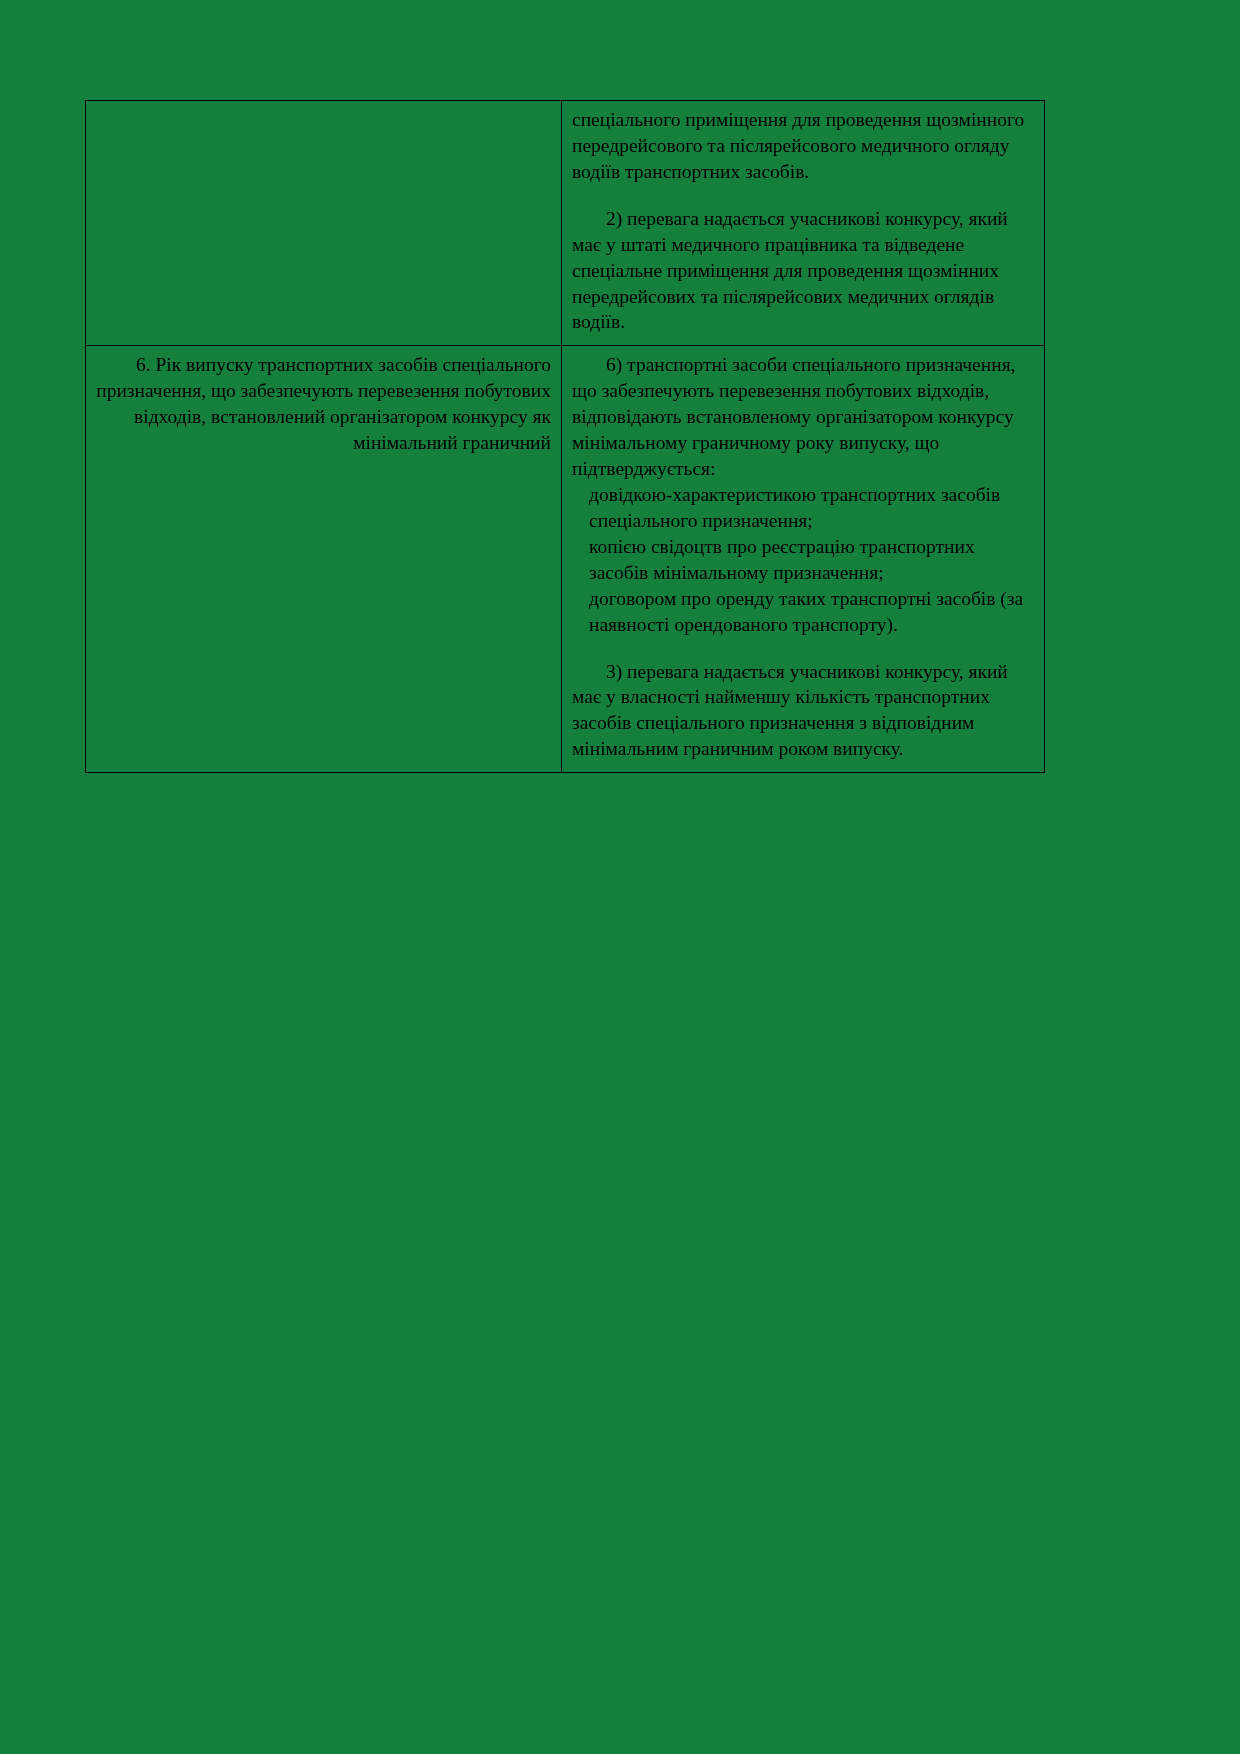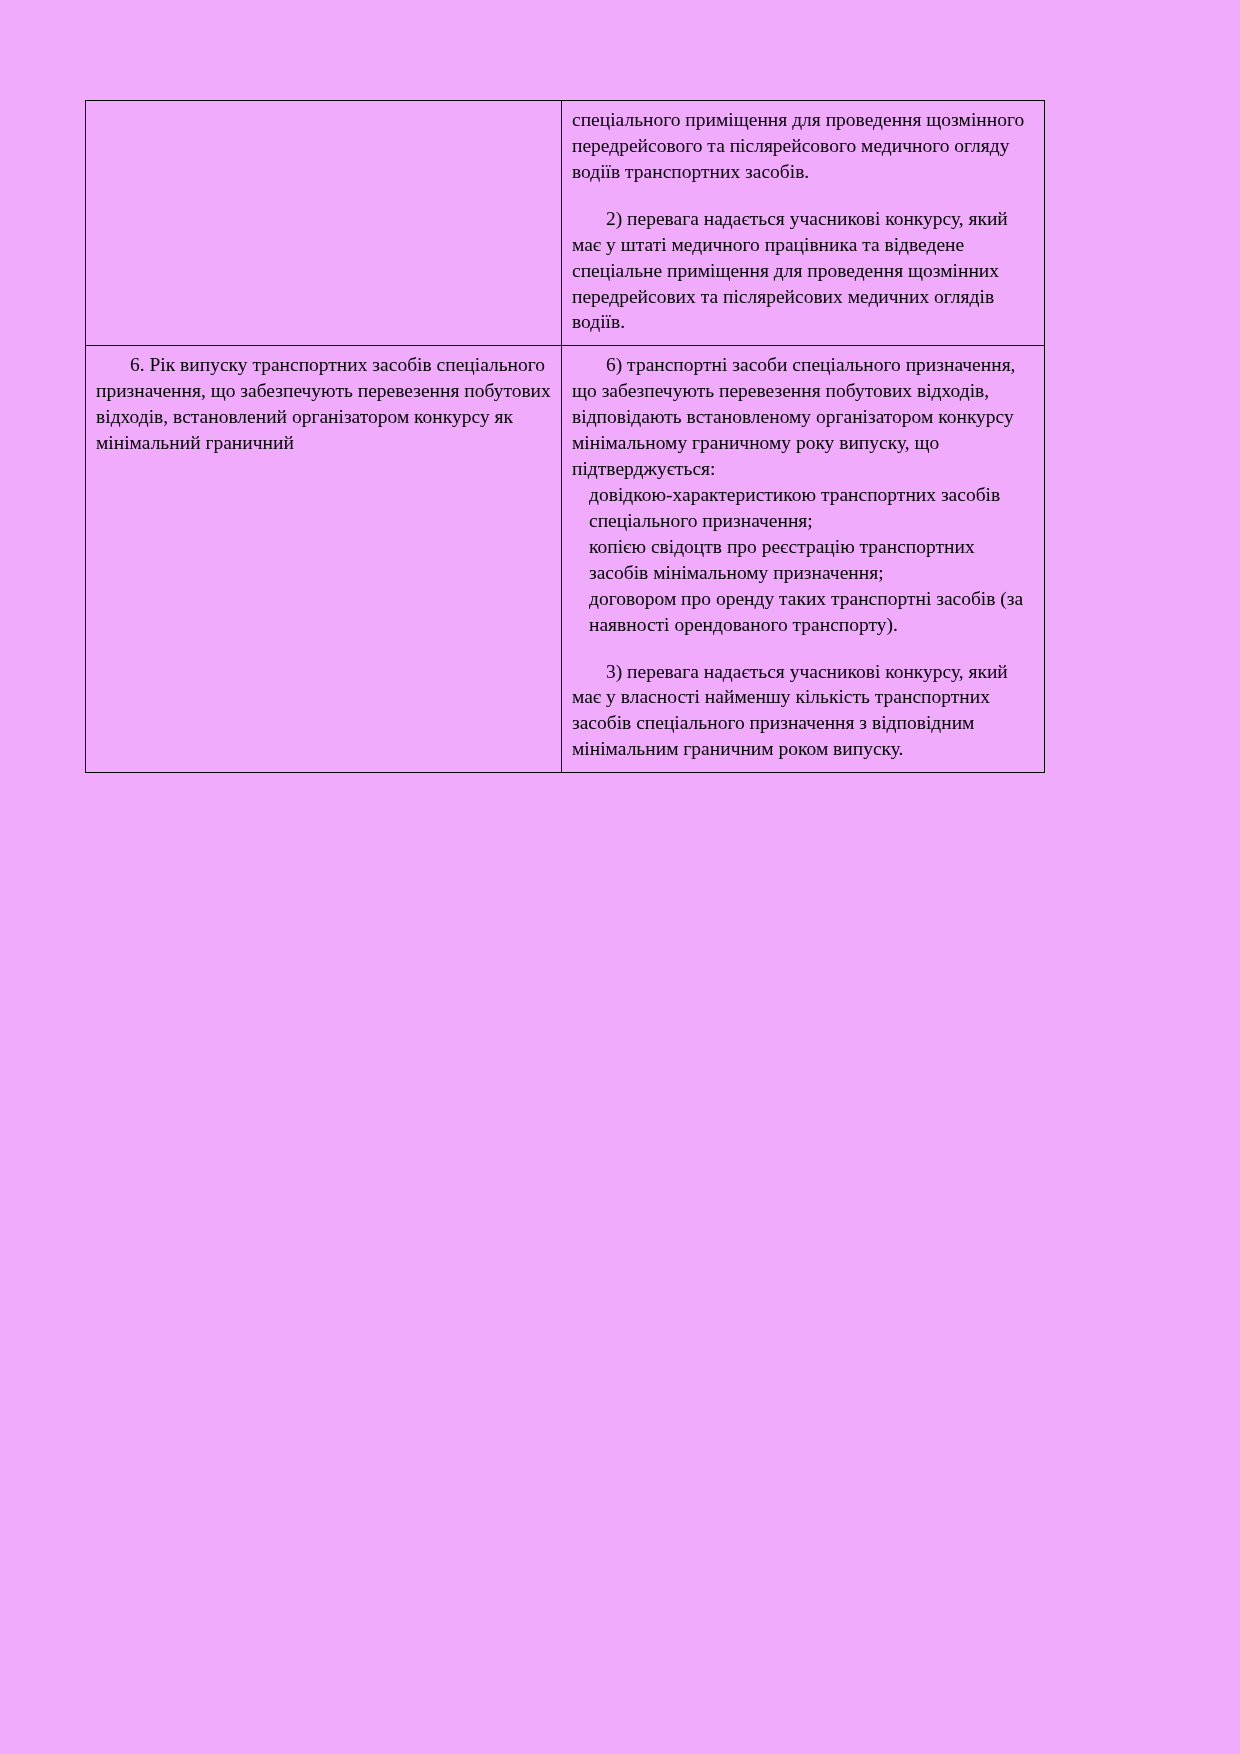--- a/index.html
+++ b/index.html
@@ -13,39 +13,40 @@
     font-family: "Liberation Serif", "DejaVu Serif", serif;
     color: #000000;
     position: relative;
   }
   .page {
     position: absolute;
     left: 0;
     top: 0;
     width: 1240px;
     height: 1754px;
-    background: #f0abfc;
+    background: #15803d;
   }
   .doc-table {
     position: absolute;
     left: 85px;
     top: 100px;
     width: 917px;
     border-collapse: collapse;
     table-layout: fixed;
   }
   .doc-table td {
     border: 1px solid #000000;
     vertical-align: top;
     padding: 6px 10px 10px 10px;
     font-size: 19.5px;
     line-height: 1.33;
   }
   .col-left {
     width: 455px;
+    text-align: right;
   }
   .col-right {
     width: 462px;
   }
   .cell-empty {
     padding: 0;
   }
   .section-row td {
     text-align: center;
     padding: 3px 6px 5px 6px;

